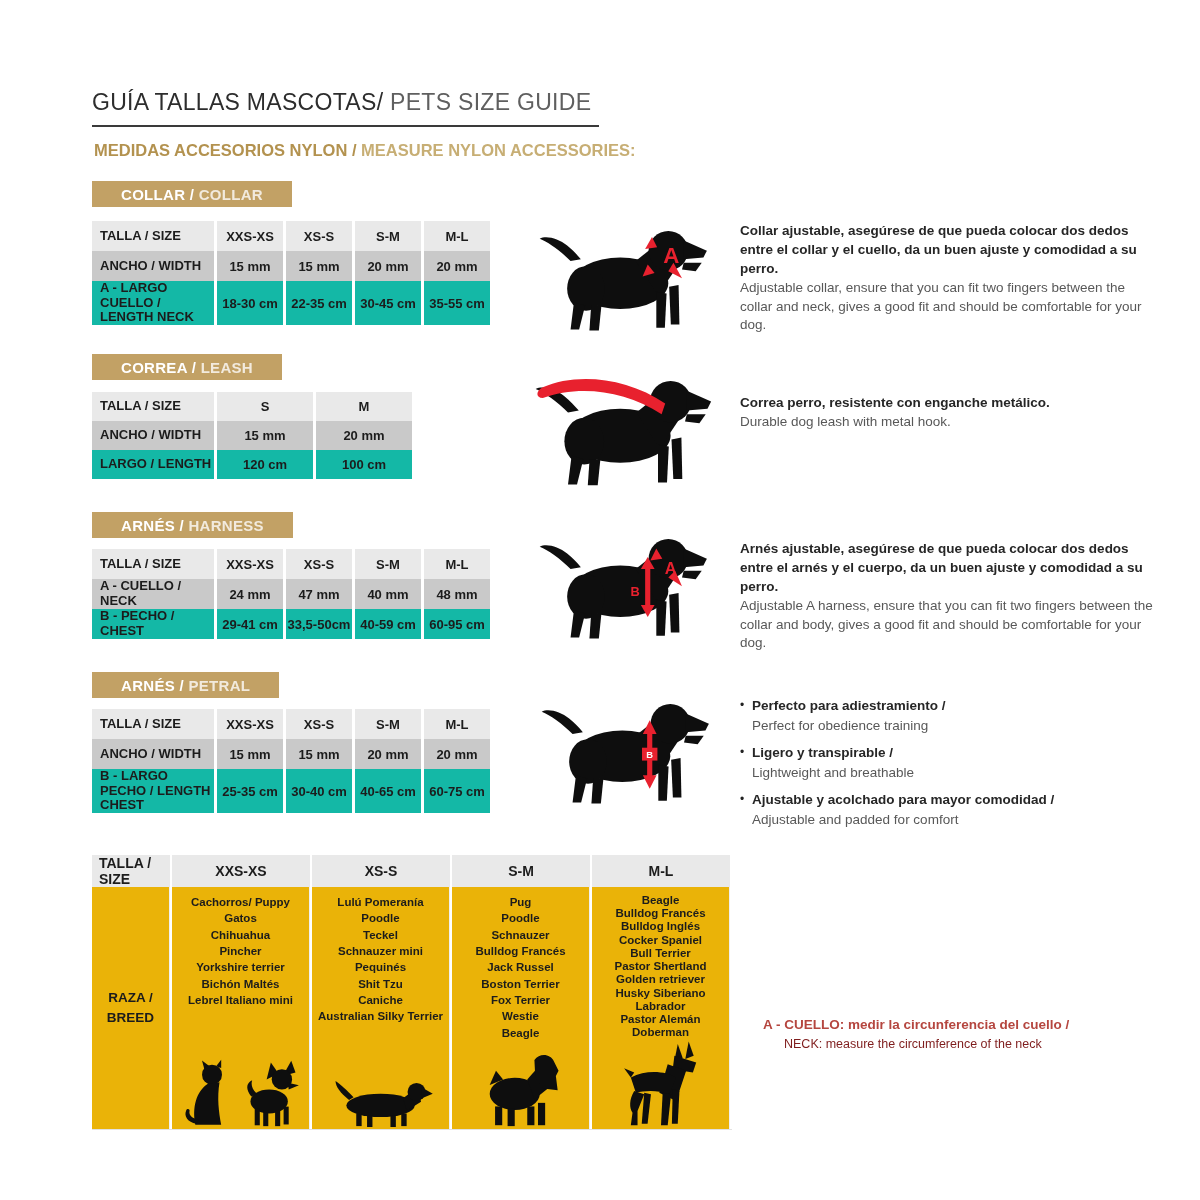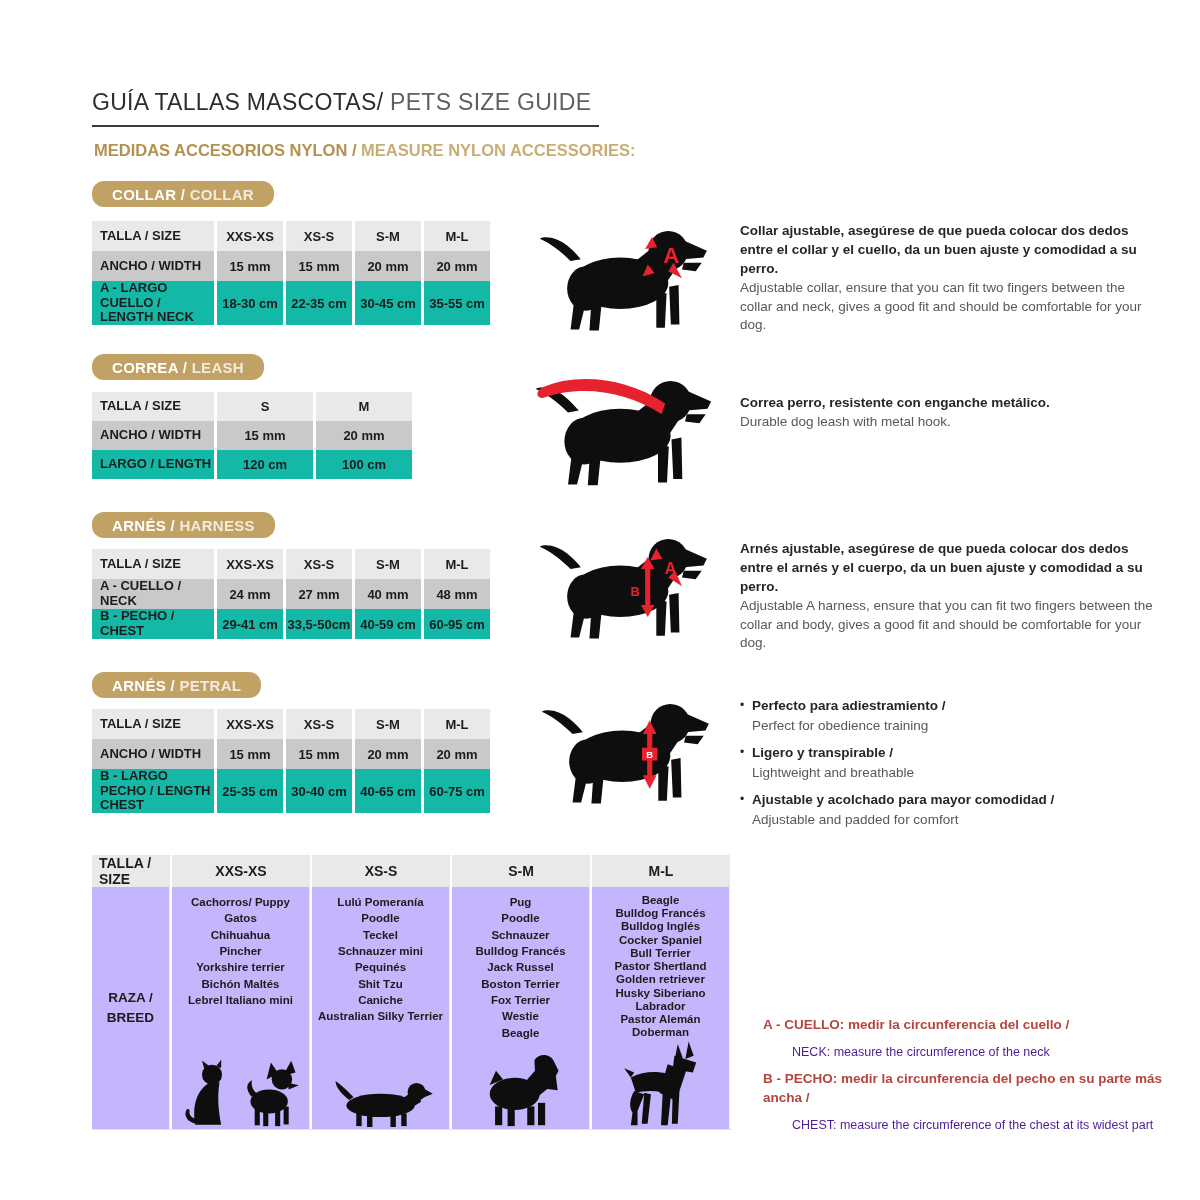--- a/index.html
+++ b/index.html
@@ -8,21 +8,21 @@
 
   
   .title { position:absolute; left:92px; top:74px; font-size:23px; font-weight:normal;
            color:#2d2d2d; letter-spacing:.3px; border-bottom:2px solid #3a3a3a;
            padding:0 8px 9px 0; white-space:nowrap; }
   .title .en { color:#5f5f5f; }
   .subtitle { position:absolute; left:94px; top:141px; font-size:16.5px; font-weight:bold;
               color:#b3924f; white-space:nowrap; }
   .subtitle .en { color:#c7ae74; }
   .chip { position:absolute; background:#c2a165; color:#fff; font-size:15px; font-weight:bold;
-          padding:5px 20px 4px; letter-spacing:.3px; white-space:nowrap;border-radius:12px; }
+          padding:5px 29px 4px; letter-spacing:.3px; white-space:nowrap; }
   .chip .en { color:rgba(255,255,255,.78); }
 
   
   .stable { position:absolute; display:flex; flex-direction:column; }
   .trow  { display:grid; column-gap:3px; }
   .c5 { grid-template-columns:122px 66px 66px 66px 66px; }
   .c3 { grid-template-columns:122px 96px 96px; }
   .cell { display:flex; align-items:center; justify-content:center; font-size:13px;
           font-weight:bold; color:#1c1c1c; text-align:center; }
   .cell.lbl { justify-content:flex-start; text-align:left; padding-left:8px; line-height:1.15; }
@@ -46,34 +46,34 @@
   svg .blk { fill:#0e0e0e; }
   svg .red { fill:#e8212e; }
   svg text.marker { fill:#e8212e; font-weight:bold; font-family:"Liberation Sans",sans-serif; }
 
   
   .breed-table { position:absolute; left:92px; top:855px; width:640px; }
   .bgrid { display:grid; grid-template-columns:78px 138px 138px 138px 138px; column-gap:2px; }
   .breed-head .cell { height:32px; background:#e9e9e9; font-size:14px; }
   .breed-head .cell.lbl { padding-left:7px; }
   .breed-body { height:242px; border-bottom:1px solid #e2e2e2; }
-  .bcell { background:#c4b5fd; border-right:1px solid #efefef; }
+  .bcell { background:#eab308; border-right:1px solid #efefef; }
   .raza-cell { display:flex; flex-direction:column; justify-content:center; align-items:center;
                font-weight:bold; font-size:13.5px; line-height:1.5; color:#1c1c1c; }
   .breed-cell { display:flex; flex-direction:column; align-items:center; }
   .breed-list { padding-top:7px; font-size:11.5px; font-weight:bold; text-align:center;
                 line-height:1.42; white-space:pre-line; color:#1c1c1c; }
   .breed-cell.tight .breed-list { line-height:1.15; }
   .animal-box { margin-top:auto; display:flex; align-items:flex-end; gap:8px; padding-bottom:2px; }
 
   
   .footnotes { position:absolute; left:763px; top:1015px; width:432px; }
   .fn-item { margin-bottom:7px; }
   .fn-bold { color:#b5463f; font-weight:bold; font-size:13.5px; line-height:1.45; margin:0; }
-  .fn-sub  { color:#4c1d95; font-size:12.5px; line-height:1.45; margin:8px; padding-left:21px; }
+  .fn-sub  { color:#7f1d1d; font-size:12.5px; line-height:1.45; margin:0; padding-left:21px; }
 
   .defs { position:absolute; width:0; height:0; overflow:hidden; }
 </style>
 </head>
 <body>
 
 <svg class="defs" aria-hidden="true">
   <defs>
     <g id="dog-sil">
       <path class="blk" d="M40,56 C28,44 14,34 4,30 C12,26 26,30 36,38 C42,43 48,49 52,54 Z"></path>
@@ -192,21 +192,21 @@
     <div class="trow c5 r-head">
       <div class="cell lbl h30">TALLA / SIZE</div>
       <div class="cell h30">XXS-XS</div>
       <div class="cell h30">XS-S</div>
       <div class="cell h30">S-M</div>
       <div class="cell h30">M-L</div>
     </div>
     <div class="trow c5 r-dark">
       <div class="cell lbl h30">A - CUELLO / NECK</div>
       <div class="cell h30">24 mm</div>
-      <div class="cell h30">27 mm</div>
+      <div class="cell h30">47 mm</div>
       <div class="cell h30">40 mm</div>
       <div class="cell h30">48 mm</div>
     </div>
     <div class="trow c5 r-lite">
       <div class="cell lbl h30">B - PECHO / CHEST</div>
       <div class="cell h30">29-41 cm</div>
       <div class="cell h30">33,5-50cm</div>
       <div class="cell h30">40-59 cm</div>
       <div class="cell h30">60-95 cm</div>
     </div>
@@ -410,19 +410,15 @@
         </div>
       </div>
     </div>
   </div>
 
   <div class="footnotes">
     <div class="fn-item">
       <p class="fn-bold">A - CUELLO: medir la circunferencia del cuello /</p>
       <p class="fn-sub">NECK: measure the circumference of the neck</p>
     </div>
-    <div class="fn-item">
-      <p class="fn-bold">B - PECHO: medir la circunferencia del pecho en su parte más ancha /</p>
-      <p class="fn-sub">CHEST: measure the circumference of the chest at its widest part</p>
-    </div>
   </div>
 
 </div>
 
 </body></html>

